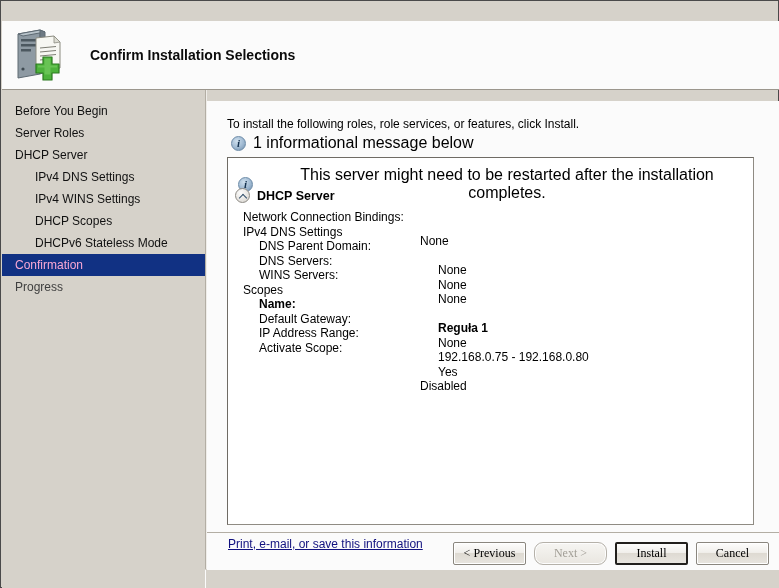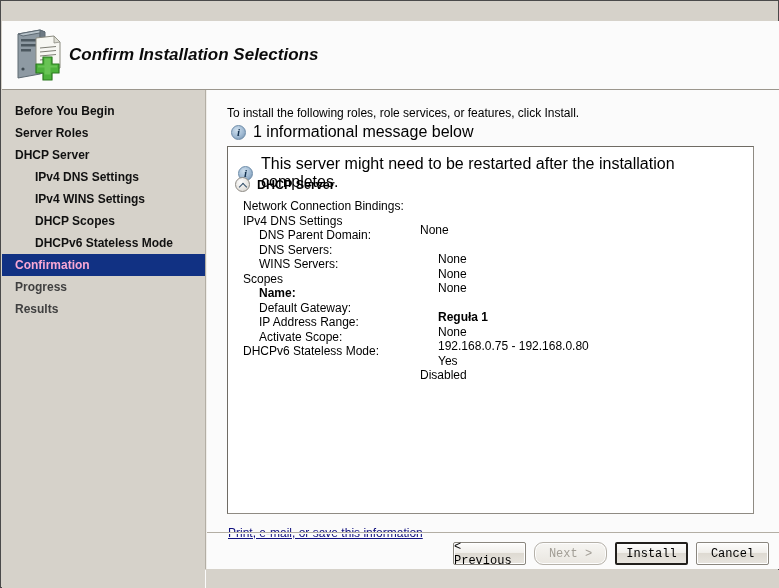--- a/index.html
+++ b/index.html
@@ -33,46 +33,45 @@
 
   
   .banner{
     position:absolute;left:1px;top:20px;width:777px;height:68px;
     background:#fbfbfb;
     display:flex;align-items:center;
     border-bottom:1px solid #9b968d;
   }
   .banner-icon{width:56px;height:54px;margin-left:10px;position:relative;flex:none;}
   .banner-title{
-    font-size:17px;font-weight:bold;color:#0b0b0b;margin-left:1px;
+    font-size:14px;font-weight:bold;color:#0b0b0b;margin-left:22px;
     font-family:"Liberation Sans","DejaVu Sans",sans-serif;
-    font-style:italic;
   }
 
   
   .sidebar{
     position:absolute;left:1px;top:89px;width:203px;height:479px;
-    background:#d6d2ca;padding-top:10px;box-sizing:border-box;font-weight:bold;
+    background:#d6d2ca;padding-top:10px;box-sizing:border-box;
   }
   .nav-item{
     height:22px;line-height:22px;font-size:12px;color:#111;
     padding-left:13px;white-space:nowrap;cursor:default;
   }
   .nav-item.sub{padding-left:33px;}
   .nav-item.selected{background:#113183;color:#f9a8d4;}
   .nav-item.disabled{color:#404040;}
 
   
   .vdiv{position:absolute;left:204px;top:89px;width:1px;height:479px;background:#b3aea4;}
   .vdiv2{position:absolute;left:205px;top:89px;width:1px;height:479px;background:#efede9;}
 
   
   .main{
-    position:absolute;left:206px;top:89px;width:572px;height:479px;
-    background:#fbfbfb;box-sizing:border-box;
+    position:absolute;left:206px;top:100px;width:572px;height:479px;
+    background:#fbfbfb;box-sizing:border-box;text-align:center;
   }
   .intro{position:absolute;left:20px;top:16px;font-size:12px;color:#000;}
   .msgline{position:absolute;left:24px;top:33px;display:flex;align-items:center;gap:7px;}
   .msgline .txt{font-size:16px;}
 
   
   .info-icon{
     width:15px;height:15px;border-radius:50%;flex:none;
     background:radial-gradient(circle at 38% 32%,#cfe0ee 0%,#9fb9d2 55%,#6c8ba8 100%);
     border:1px solid #6c8ba8;box-sizing:border-box;
@@ -119,21 +118,21 @@
   }
 
   
   .footdiv{position:absolute;left:206px;top:531px;width:572px;height:1px;background:#b3aea4;}
   .footdiv2{position:absolute;left:206px;top:532px;width:572px;height:1px;background:#fbfbfb;}
   .buttons{position:absolute;left:206px;top:541px;width:562px;display:flex;justify-content:flex-end;gap:8px;}
   .btn{
     width:73px;height:23px;box-sizing:border-box;
     background:linear-gradient(to bottom,#fdfdfc 0%,#f1efeb 45%,#dedad2 50%,#e8e5df 100%);
     border:1px solid #8a867e;border-radius:2px;
-    font-family:Liberation Mono, monospace;font-size:12px;color:#000;
+    font-family:Liberation Serif, serif;font-size:12px;color:#000;
     display:flex;align-items:center;justify-content:center;cursor:pointer;
     box-shadow:inset 0 0 0 1px #fff;
   }
   .btn.disabled{color:#a29e96;border-color:#b5b1a9;box-shadow:inset 0 0 0 1px #fdfdfd;
     background:linear-gradient(to bottom,#f6f5f2,#e9e6e0);cursor:default;border-radius:9px;}
   .btn.default{border:2px solid #22201d;box-shadow:none;}
 
   .statusbar{position:absolute;left:1px;top:569px;width:777px;height:18px;background:#d6d2ca;}
   .statusbar .sep{position:absolute;left:203px;top:0;width:1px;height:18px;background:#fbfbfb;}
 </style>
@@ -179,21 +178,20 @@
   <div class="sidebar">
     <div class="nav-item">Before You Begin</div>
     <div class="nav-item">Server Roles</div>
     <div class="nav-item">DHCP Server</div>
     <div class="nav-item sub">IPv4 DNS Settings</div>
     <div class="nav-item sub">IPv4 WINS Settings</div>
     <div class="nav-item sub">DHCP Scopes</div>
     <div class="nav-item sub">DHCPv6 Stateless Mode</div>
     <div class="nav-item selected">Confirmation</div>
     <div class="nav-item disabled">Progress</div>
-    <div class="nav-item disabled">Results</div>
   </div>
   <div class="vdiv"></div>
   <div class="vdiv2"></div>
 
   <div class="main">
 
     <div class="intro">To install the following roles, role services, or features, click Install.</div>
 
     <div class="msgline">
       <span class="info-icon">i</span>
@@ -245,21 +243,20 @@
           </div>
           <div class="row ind1">
             <span class="k">IP Address Range:</span>
             <span class="v">192.168.0.75 - 192.168.0.80</span>
           </div>
           <div class="row ind1">
             <span class="k">Activate Scope:</span>
             <span class="v">Yes</span>
           </div>
           <div class="row ind0">
-            <span class="k">DHCPv6 Stateless Mode:</span>
             <span class="v">Disabled</span>
           </div>
         </div>
     </div>
 
     <div class="printlink">Print, e-mail, or save this information</div>
   </div>
 
   <div class="footdiv"></div>
   <div class="footdiv2"></div>

